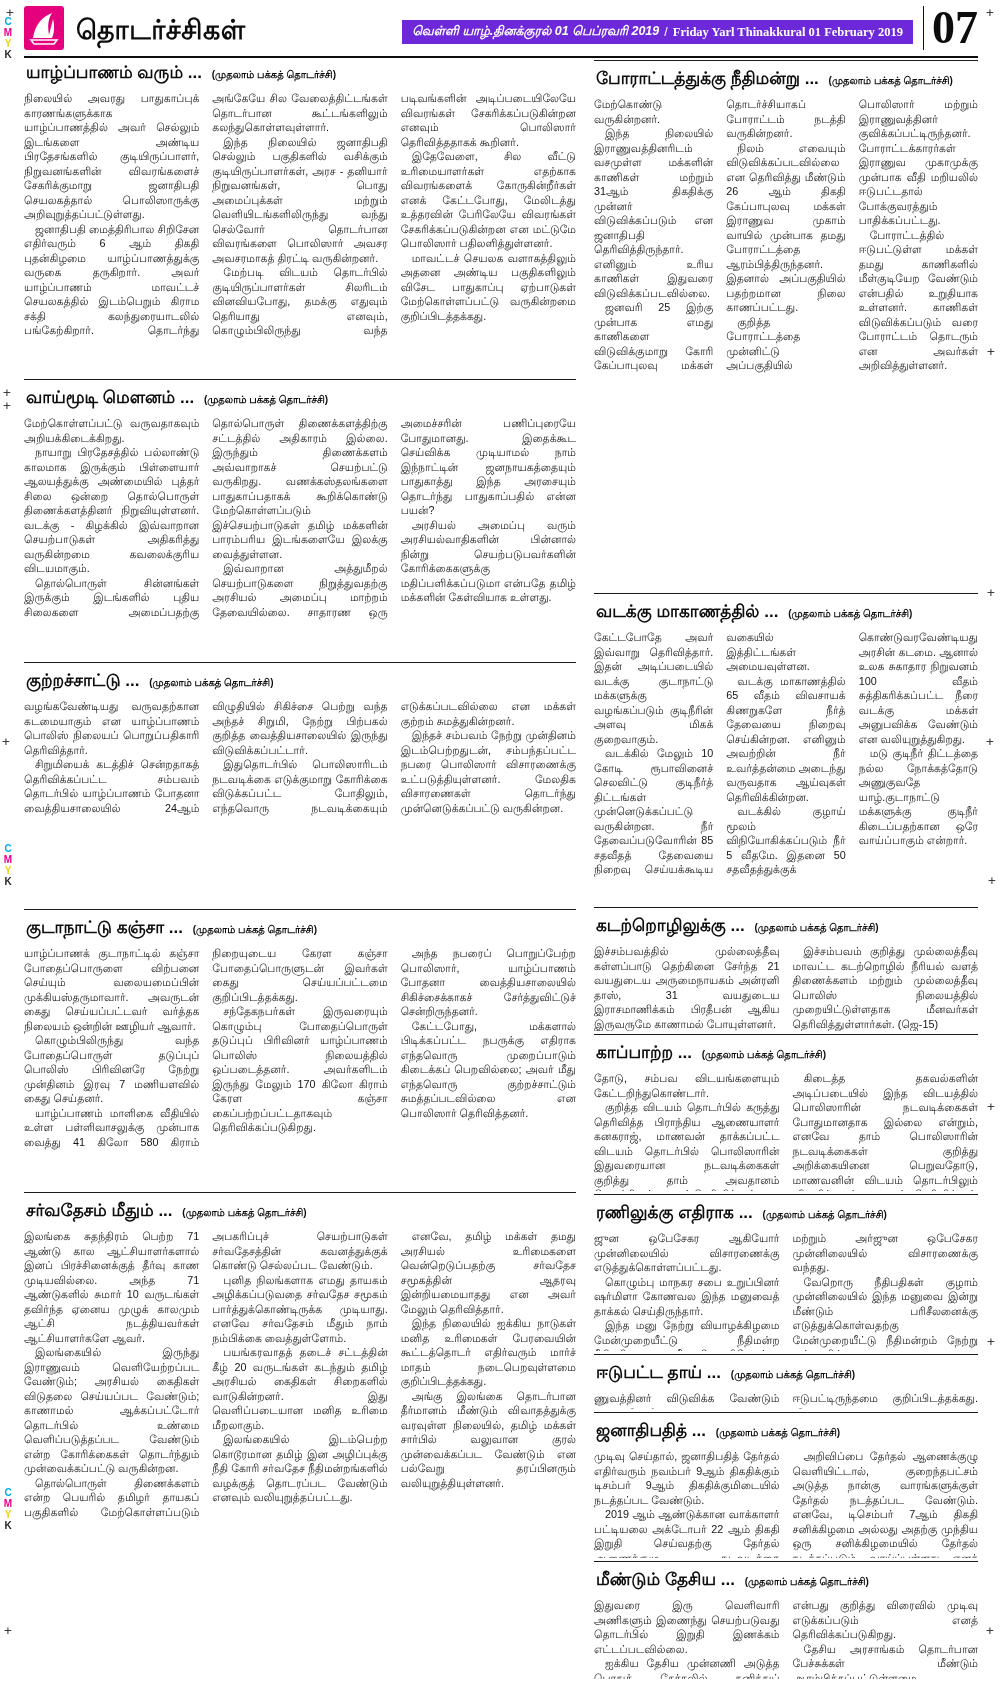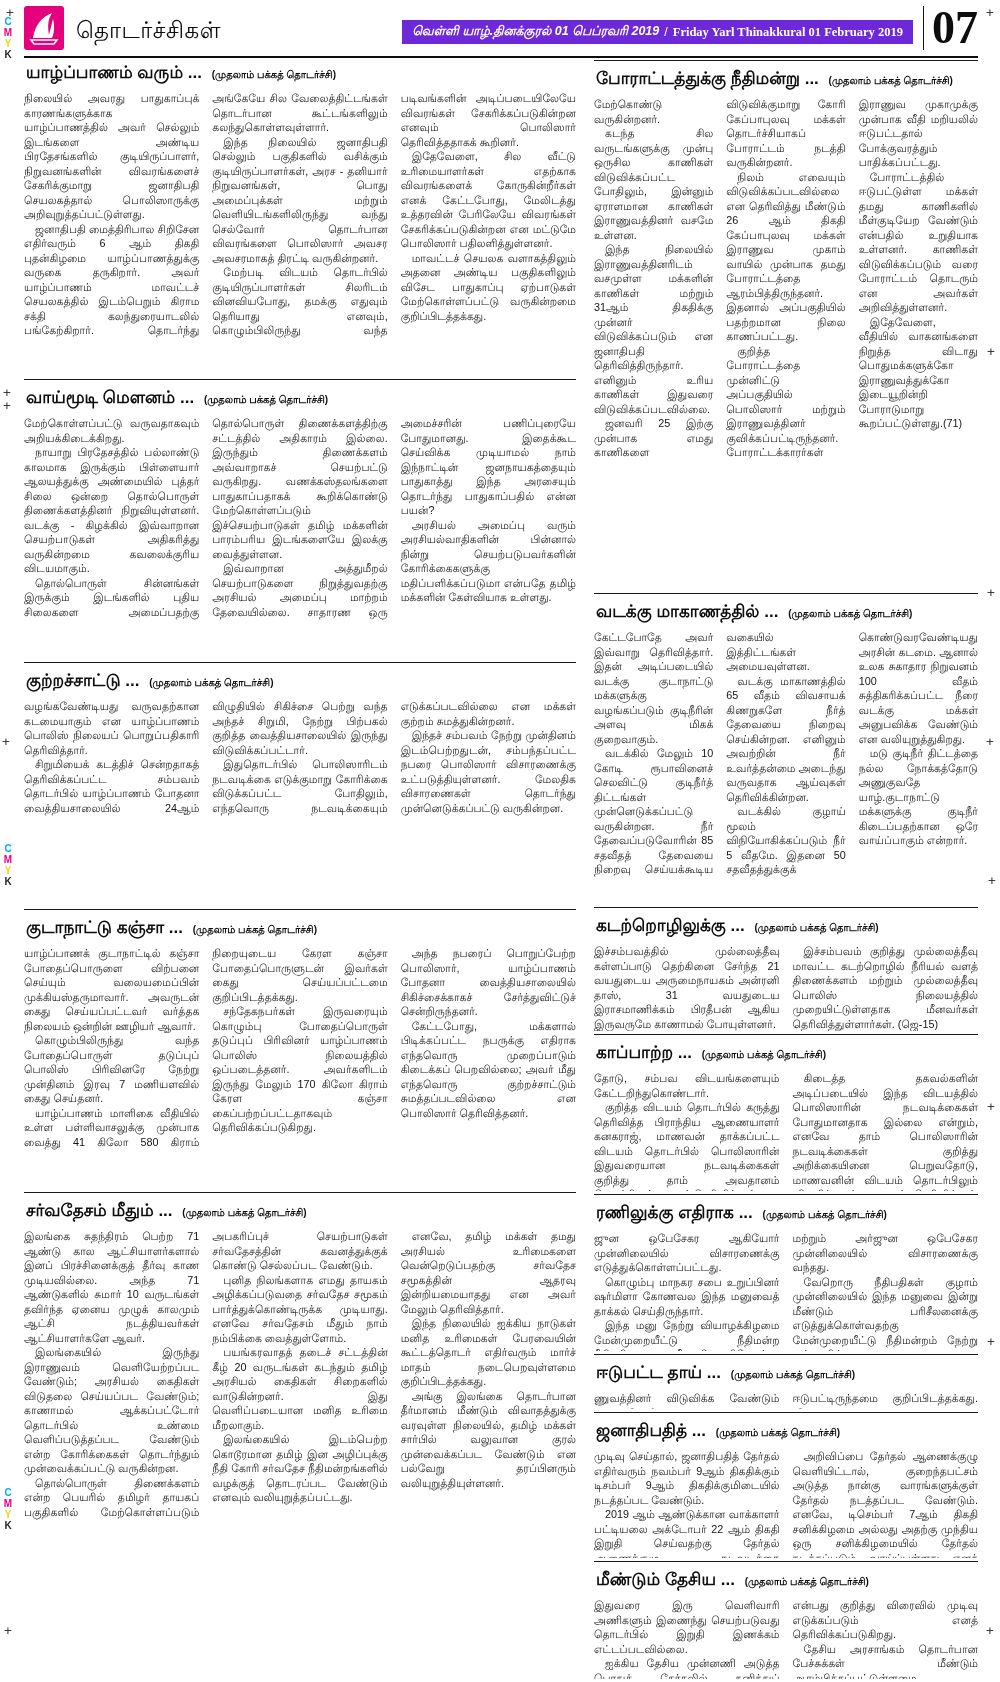--- a/index.html
+++ b/index.html
@@ -9,21 +9,21 @@
     font-family:"Liberation Sans","DejaVu Sans",sans-serif;
   }
   
   .header{
     position:absolute;left:24px;right:22px;top:6px;height:48px;
     display:flex;align-items:flex-start;
     border-bottom:2px solid #0d0d0d;padding-bottom:2px;
   }
   .logo-box{width:40px;height:44px;border-radius:3px;flex:0 0 auto;}
   .masthead-title{
-    font-size:23px;font-weight:normal;letter-spacing:.5px;color:#0d0d0d;
+    font-size:27px;font-weight:bold;letter-spacing:.5px;color:#0d0d0d;
     margin:2px 0 0 12px;line-height:44px;white-space:nowrap;
   }
   .header-spacer{flex:1 1 auto;}
   .date-bar{
     margin-top:14px;height:24px;display:flex;align-items:center;
     padding:0 10px;color:#fff;font-size:12.5px;white-space:nowrap;font-weight:bold;
   }
   .date-tamil{font-style:italic;}
   .date-sep{margin:0 5px;font-weight:normal;}
   .date-eng{font-family:"Liberation Serif",serif;}
@@ -182,27 +182,25 @@
             <p>இந்த நிலையில் ஐக்கிய நாடுகள் மனித உரிமைகள் பேரவையின் கூட்டத்தொடர் எதிர்வரும் மார்ச் மாதம் நடைபெறவுள்ளமை குறிப்பிடத்தக்கது.</p>
             <p>அங்கு இலங்கை தொடர்பான தீர்மானம் மீண்டும் விவாதத்துக்கு வரவுள்ள நிலையில், தமிழ் மக்கள் சார்பில் வலுவான குரல் முன்வைக்கப்பட வேண்டும் என பல்வேறு தரப்பினரும் வலியுறுத்தியுள்ளனர்.</p>
           </div>
   </article>
       </section>
     <section class="col-right" id="col-right">
         <article class="article" style="height: 530px;">
     <h2 class="art-head"><span class="art-title">போராட்டத்துக்கு நீதிமன்று ...</span><span class="art-tag">&nbsp;(முதலாம் பக்கத் தொடர்ச்சி)</span></h2>
     <div class="art-body" style="column-count: 3;">
             <p>மேற்கொண்டு வருகின்றனர்.</p>
-            <p>கடந்த சில வருடங்களுக்கு முன்பு ஒருசில காணிகள் விடுவிக்கப்பட்ட போதிலும், இன்னும் ஏராளமான காணிகள் இராணுவத்தினர் வசமே உள்ளன.</p>
             <p>இந்த நிலையில் இராணுவத்தினரிடம் வசமுள்ள மக்களின் காணிகள் மற்றும் 31ஆம் திகதிக்கு முன்னர் விடுவிக்கப்படும் என ஜனாதிபதி தெரிவித்திருந்தார். எனினும் உரிய காணிகள் இதுவரை விடுவிக்கப்படவில்லை.</p>
             <p>ஜனவரி 25 இற்கு முன்பாக எமது காணிகளை விடுவிக்குமாறு கோரி கேப்பாபுலவு மக்கள் தொடர்ச்சியாகப் போராட்டம் நடத்தி வருகின்றனர்.</p>
             <p>நிலம் எவையும் விடுவிக்கப்படவில்லை என தெரிவித்து மீண்டும் 26 ஆம் திகதி கேப்பாபுலவு மக்கள் இராணுவ முகாம் வாயில் முன்பாக தமது போராட்டத்தை ஆரம்பித்திருந்தனர். இதனால் அப்பகுதியில் பதற்றமான நிலை காணப்பட்டது.</p>
             <p>குறித்த போராட்டத்தை முன்னிட்டு அப்பகுதியில் பொலிஸார் மற்றும் இராணுவத்தினர் குவிக்கப்பட்டிருந்தனர். போராட்டக்காரர்கள் இராணுவ முகாமுக்கு முன்பாக வீதி மறியலில் ஈடுபட்டதால் போக்குவரத்தும் பாதிக்கப்பட்டது.</p>
             <p>போராட்டத்தில் ஈடுபட்டுள்ள மக்கள் தமது காணிகளில் மீள்குடியேற வேண்டும் என்பதில் உறுதியாக உள்ளனர். காணிகள் விடுவிக்கப்படும் வரை போராட்டம் தொடரும் என அவர்கள் அறிவித்துள்ளனர்.</p>
-            <p>இதேவேளை, வீதியில் வாகனங்களை நிறுத்த விடாது பொதுமக்களுக்கோ இராணுவத்துக்கோ இடையூறின்றி போராடுமாறு கூறப்பட்டுள்ளது.(71)</p>
           </div>
   </article>
         <article class="article" style="height: 311px;">
     <h2 class="art-head"><span class="art-title">வடக்கு மாகாணத்தில் ...</span><span class="art-tag">&nbsp;(முதலாம் பக்கத் தொடர்ச்சி)</span></h2>
     <div class="art-body" style="column-count: 3;">
             <p>கேட்டபோதே அவர் இவ்வாறு தெரிவித்தார். இதன் அடிப்படையில் வடக்கு குடாநாட்டு மக்களுக்கு வழங்கப்படும் குடிநீரின் அளவு மிகக் குறைவாகும்.</p>
             <p>வடக்கில் மேலும் 10 கோடி ரூபாவினைச் செலவிட்டு குடிநீர்த் திட்டங்கள் முன்னெடுக்கப்பட்டு வருகின்றன. நீர் தேவைப்படுவோரின் 85 சதவீதத் தேவையை நிறைவு செய்யக்கூடிய வகையில் இத்திட்டங்கள் அமையவுள்ளன.</p>
             <p>வடக்கு மாகாணத்தில் 65 வீதம் விவசாயக் கிணறுகளே நீர்த் தேவையை நிறைவு செய்கின்றன. எனினும் அவற்றின் நீர் உவர்த்தன்மை அடைந்து வருவதாக ஆய்வுகள் தெரிவிக்கின்றன.</p>
             <p>வடக்கில் குழாய் மூலம் விநியோகிக்கப்படும் நீர் 5 வீதமே. இதனை 50 சதவீதத்துக்குக் கொண்டுவரவேண்டியது அரசின் கடமை. ஆனால் உலக சுகாதார நிறுவனம் 100 வீதம் சுத்திகரிக்கப்பட்ட நீரை வடக்கு மக்கள் அனுபவிக்க வேண்டும் என வலியுறுத்துகிறது.</p>
             <p>மடு குடிநீர் திட்டத்தை நல்ல நோக்கத்தோடு அணுகுவதே யாழ்.குடாநாட்டு மக்களுக்கு குடிநீர் கிடைப்பதற்கான ஒரே வாய்ப்பாகும் என்றார்.</p>

